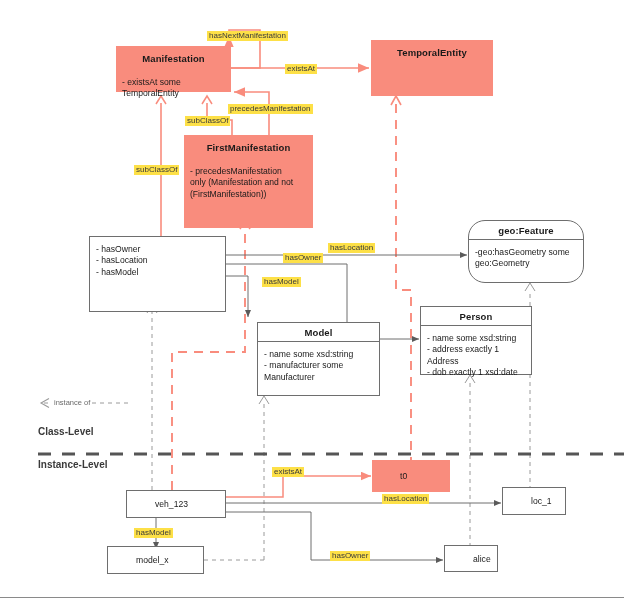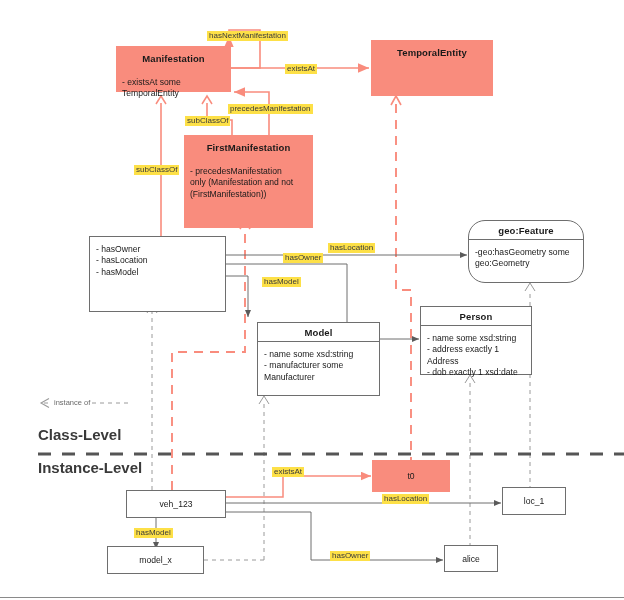--- a/index.html
+++ b/index.html
@@ -9,25 +9,25 @@
   .node{position:absolute;box-sizing:border-box;}
   .cls{border:1px solid #6e6e6e;background:#ffffff;}
   .cls.filled{border:none;background:#F98C7D;}
   .cls .hdr{text-align:center;font-weight:bold;font-size:9.5px;color:#1a1a1a;
             padding:4px 2px 3px;letter-spacing:.1px;}
   .cls:not(.filled) .hdr{border-bottom:1px solid #6e6e6e;}
   .cls .body{font-size:8.6px;color:#1a1a1a;line-height:11.4px;padding:7px 6px 4px;}
   .cls.filled .body{padding-top:10px;}
   .cls.filled .hdr{padding-top:7px;}
   .inst{border:1px solid #6e6e6e;background:#fff;display:flex;align-items:center;
-        justify-content:center;font-size:8.6px;color:#1a1a1a;}
+        font-size:8.6px;color:#1a1a1a;padding-left:28px;}
   .inst.filled{border:none;background:#F98C7D;}
   .elabel{position:absolute;font-size:8px;color:#3a3a3a;background:#fde047;
           padding:0 2px;white-space:nowrap;line-height:10px;}
-  .lvl{position:absolute;font-size:15px;font-weight:bold;color:#3a3a3a;}
+  .lvl{position:absolute;font-size:10px;font-weight:bold;color:#3a3a3a;}
   .legend-txt{position:absolute;font-size:7.5px;color:#6a6a6a;background:#fff;padding:0 2px;}
   .botline{position:absolute;left:0;top:597px;width:624px;height:1px;background:#8a8a8a;}
 </style>
 </head>
 <body>
 
 <div id="stage">
 
   <svg id="wires">
     <defs>

